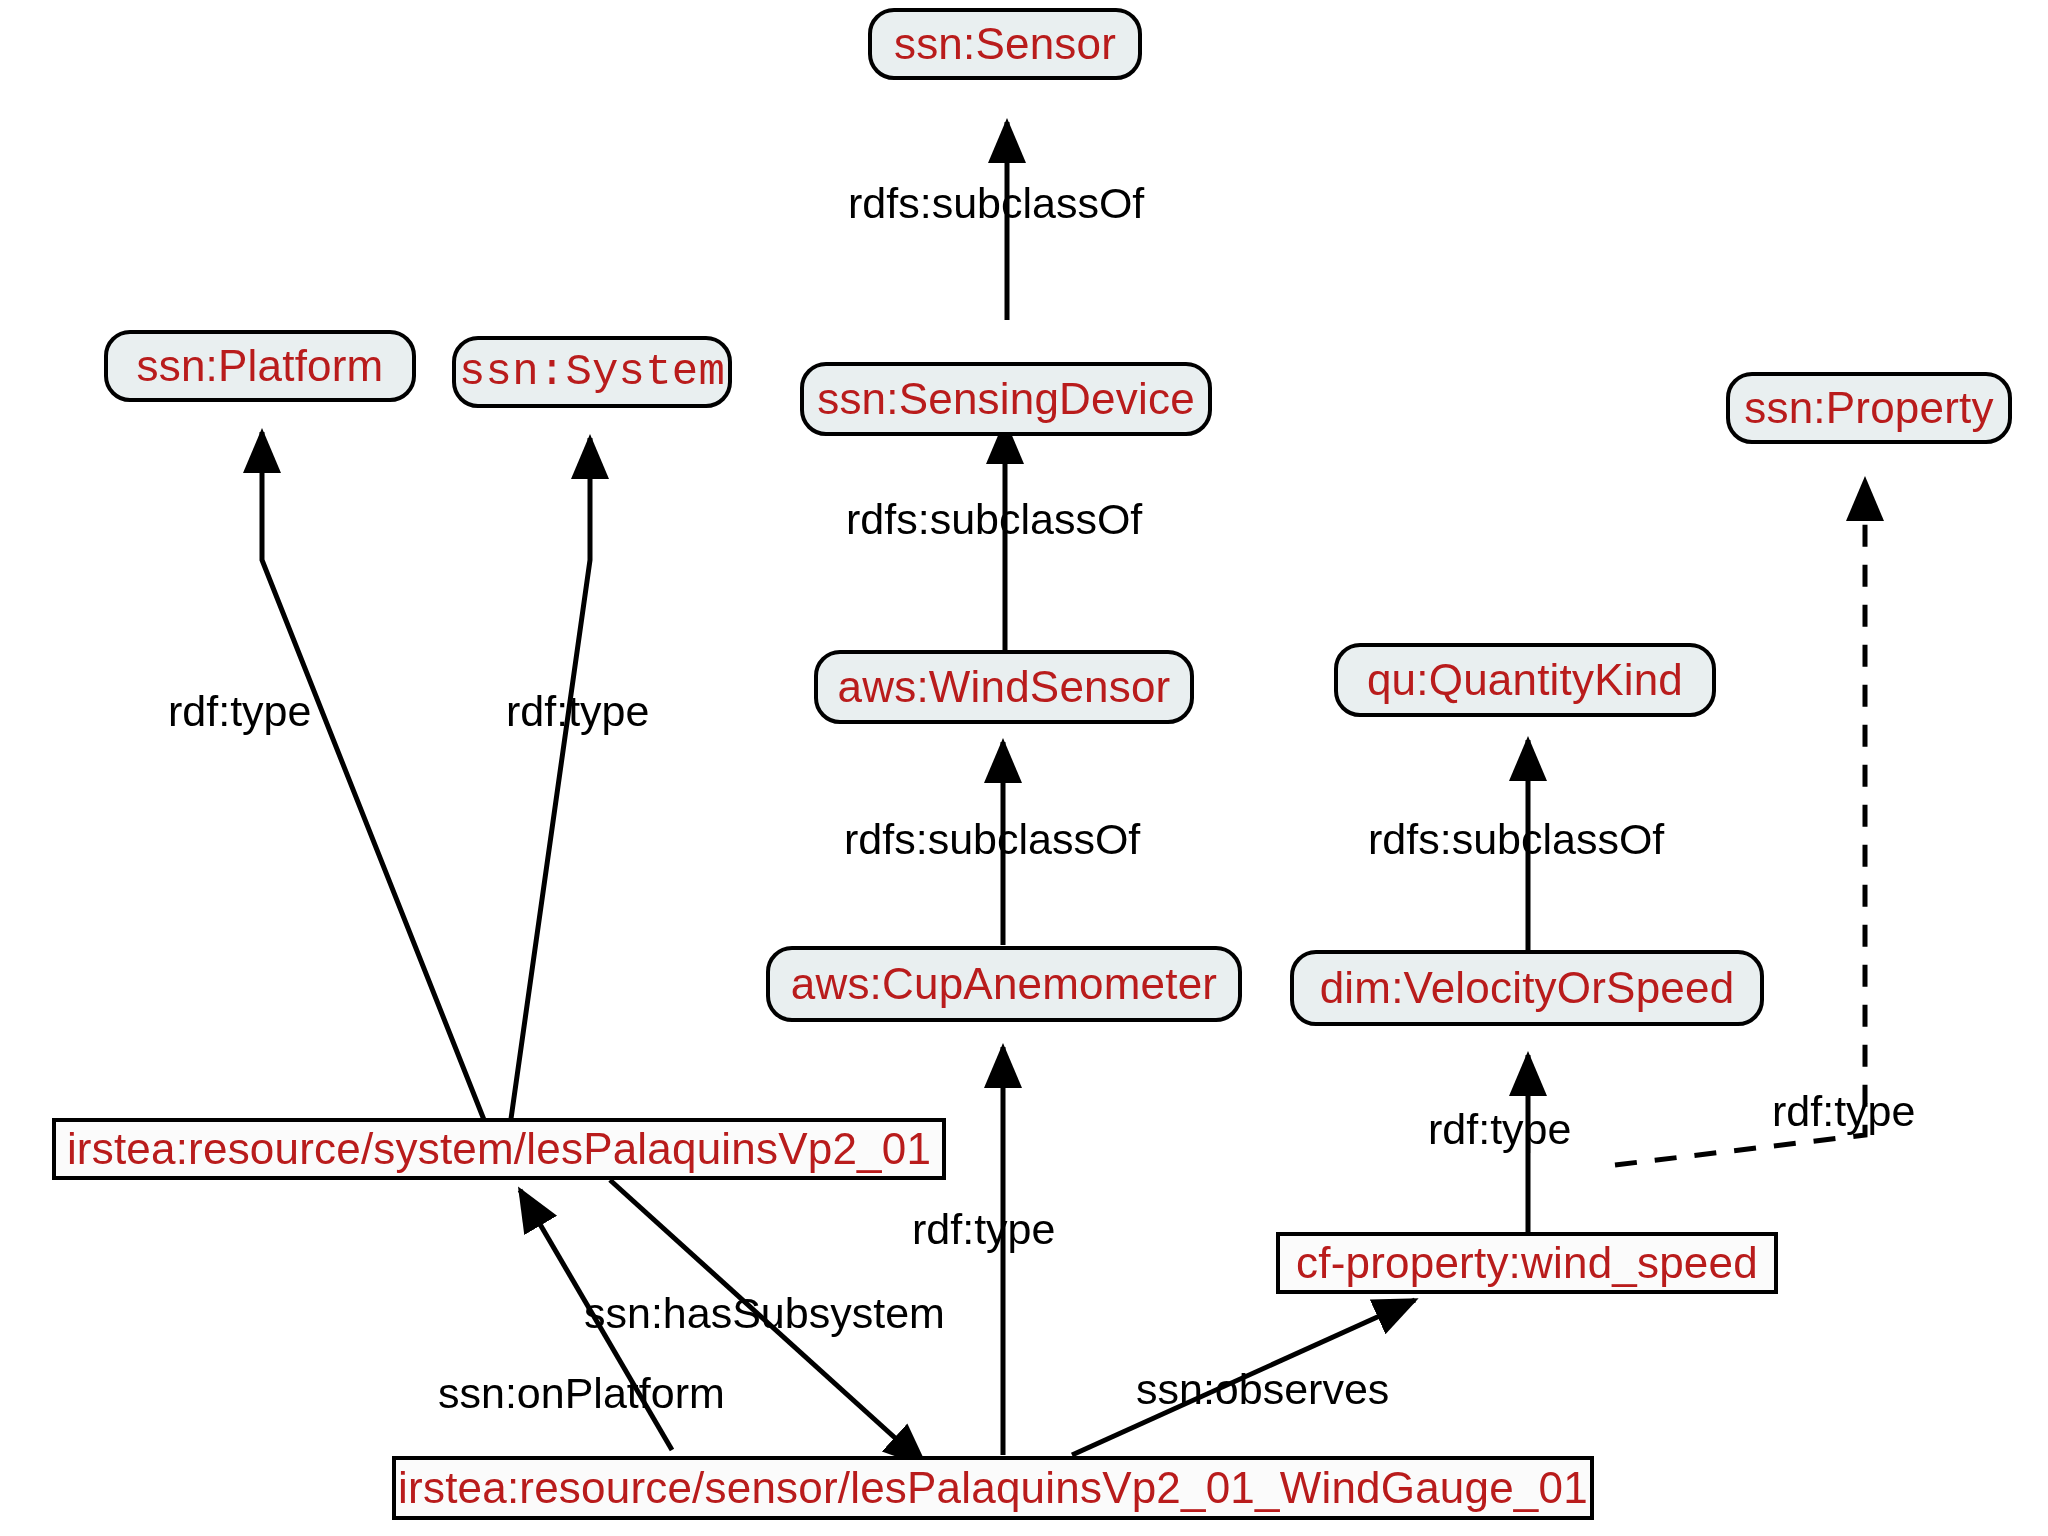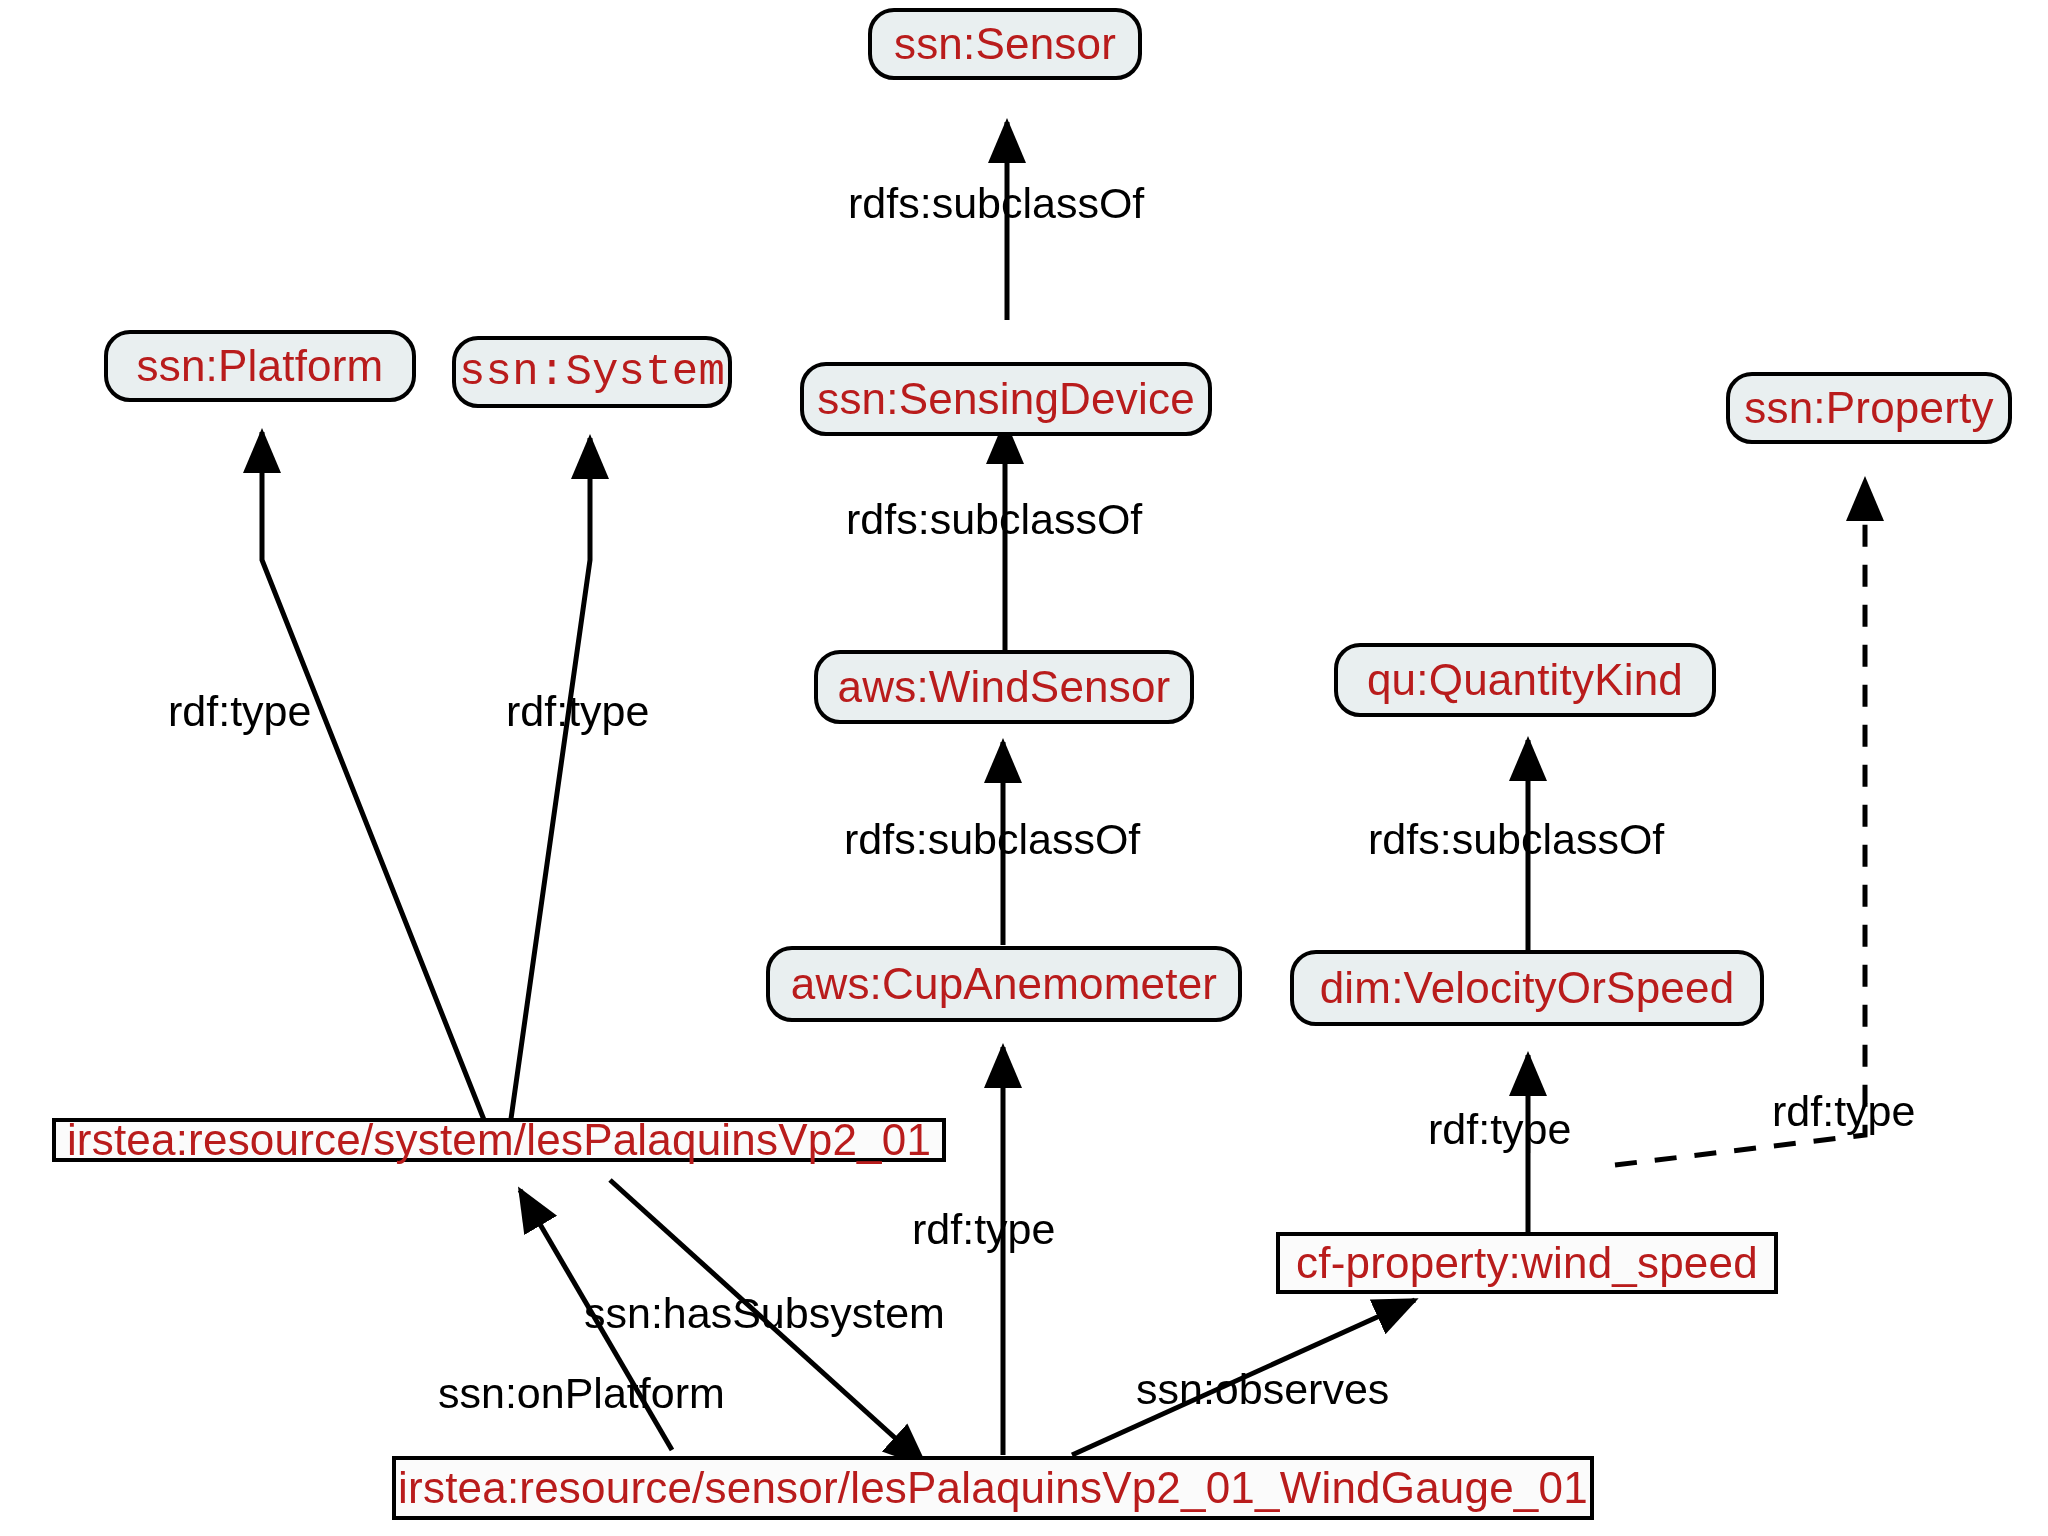--- a/index.html
+++ b/index.html
@@ -146,21 +146,21 @@
   </div>
 
   <div class="node cls" style="left:766px; top:946px; width:476px; height:76px;">
     <span>aws:CupAnemometer</span>
   </div>
 
   <div class="node cls" style="left:1290px; top:950px; width:474px; height:76px;text-align:center;">
     <span>dim:VelocityOrSpeed</span>
   </div>
 
-  <div class="node inst" style="left:52px; top:1118px; width:894px; height:44px;">
+  <div class="node inst" style="left:52px; top:1118px; width:894px; height:62px;">
     <span>irstea:resource/system/lesPalaquinsVp2_01</span>
   </div>
 
   <div class="node inst" style="left:1276px; top:1232px; width:502px; height:62px;">
     <span>cf-property:wind_speed</span>
   </div>
 
   <div class="node inst" style="left:392px; top:1456px; width:1202px; height:64px;">
     <span>irstea:resource/sensor/lesPalaquinsVp2_01_WindGauge_01</span>
   </div>

